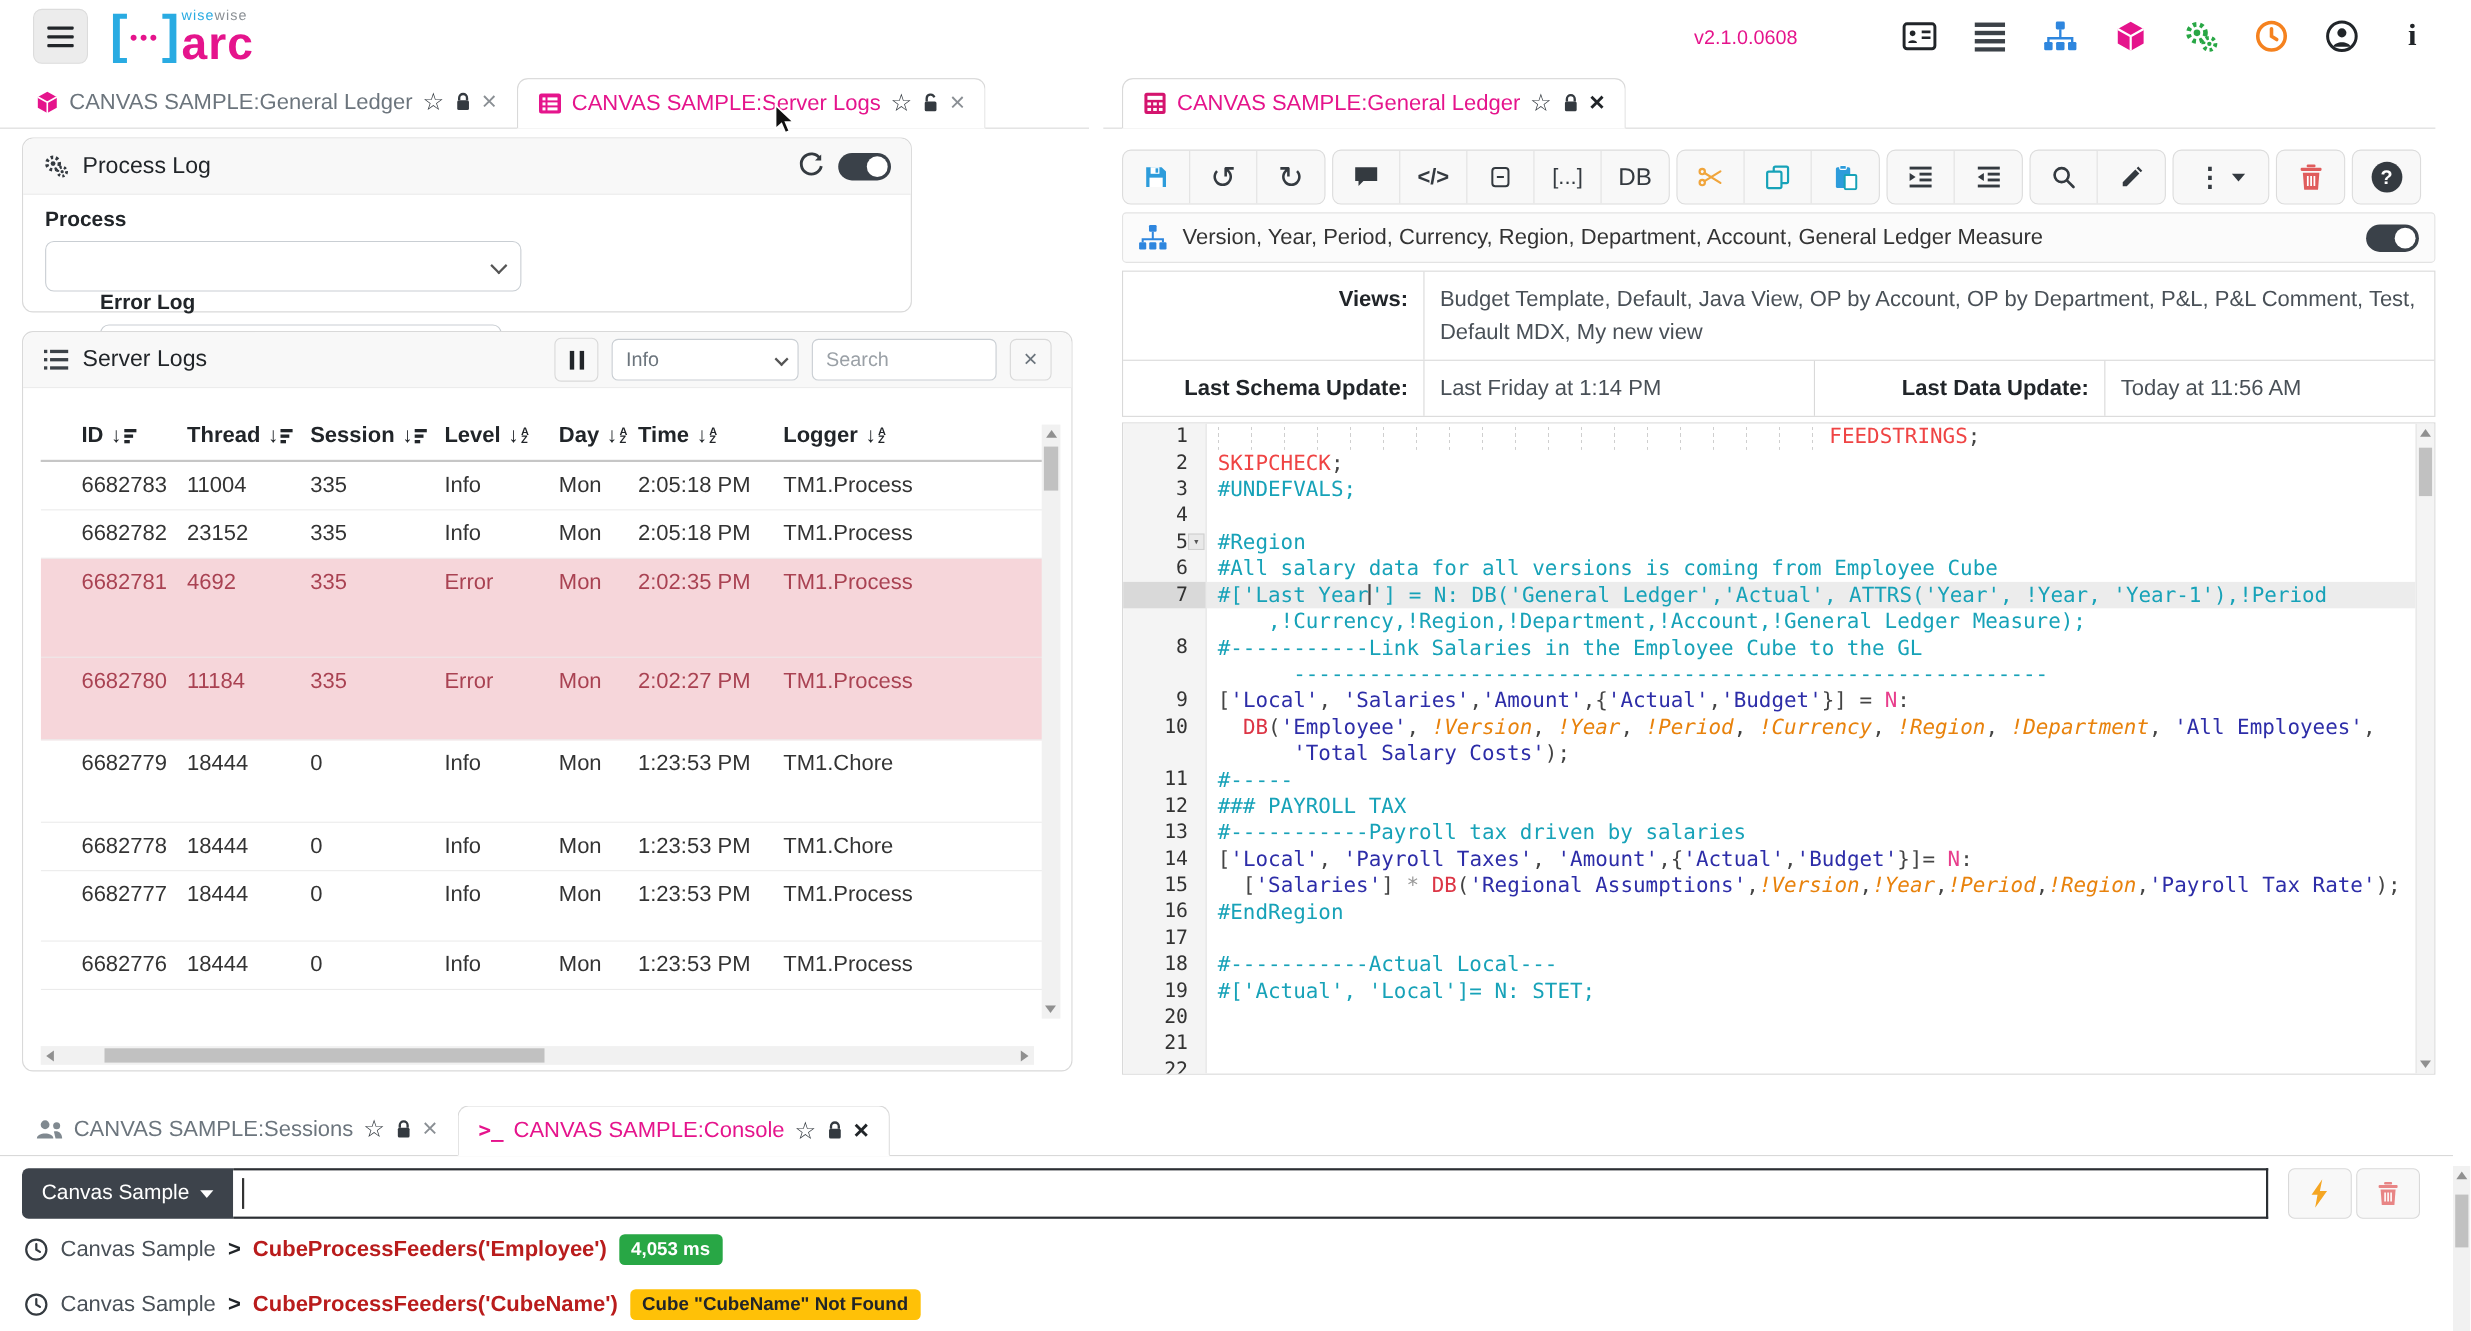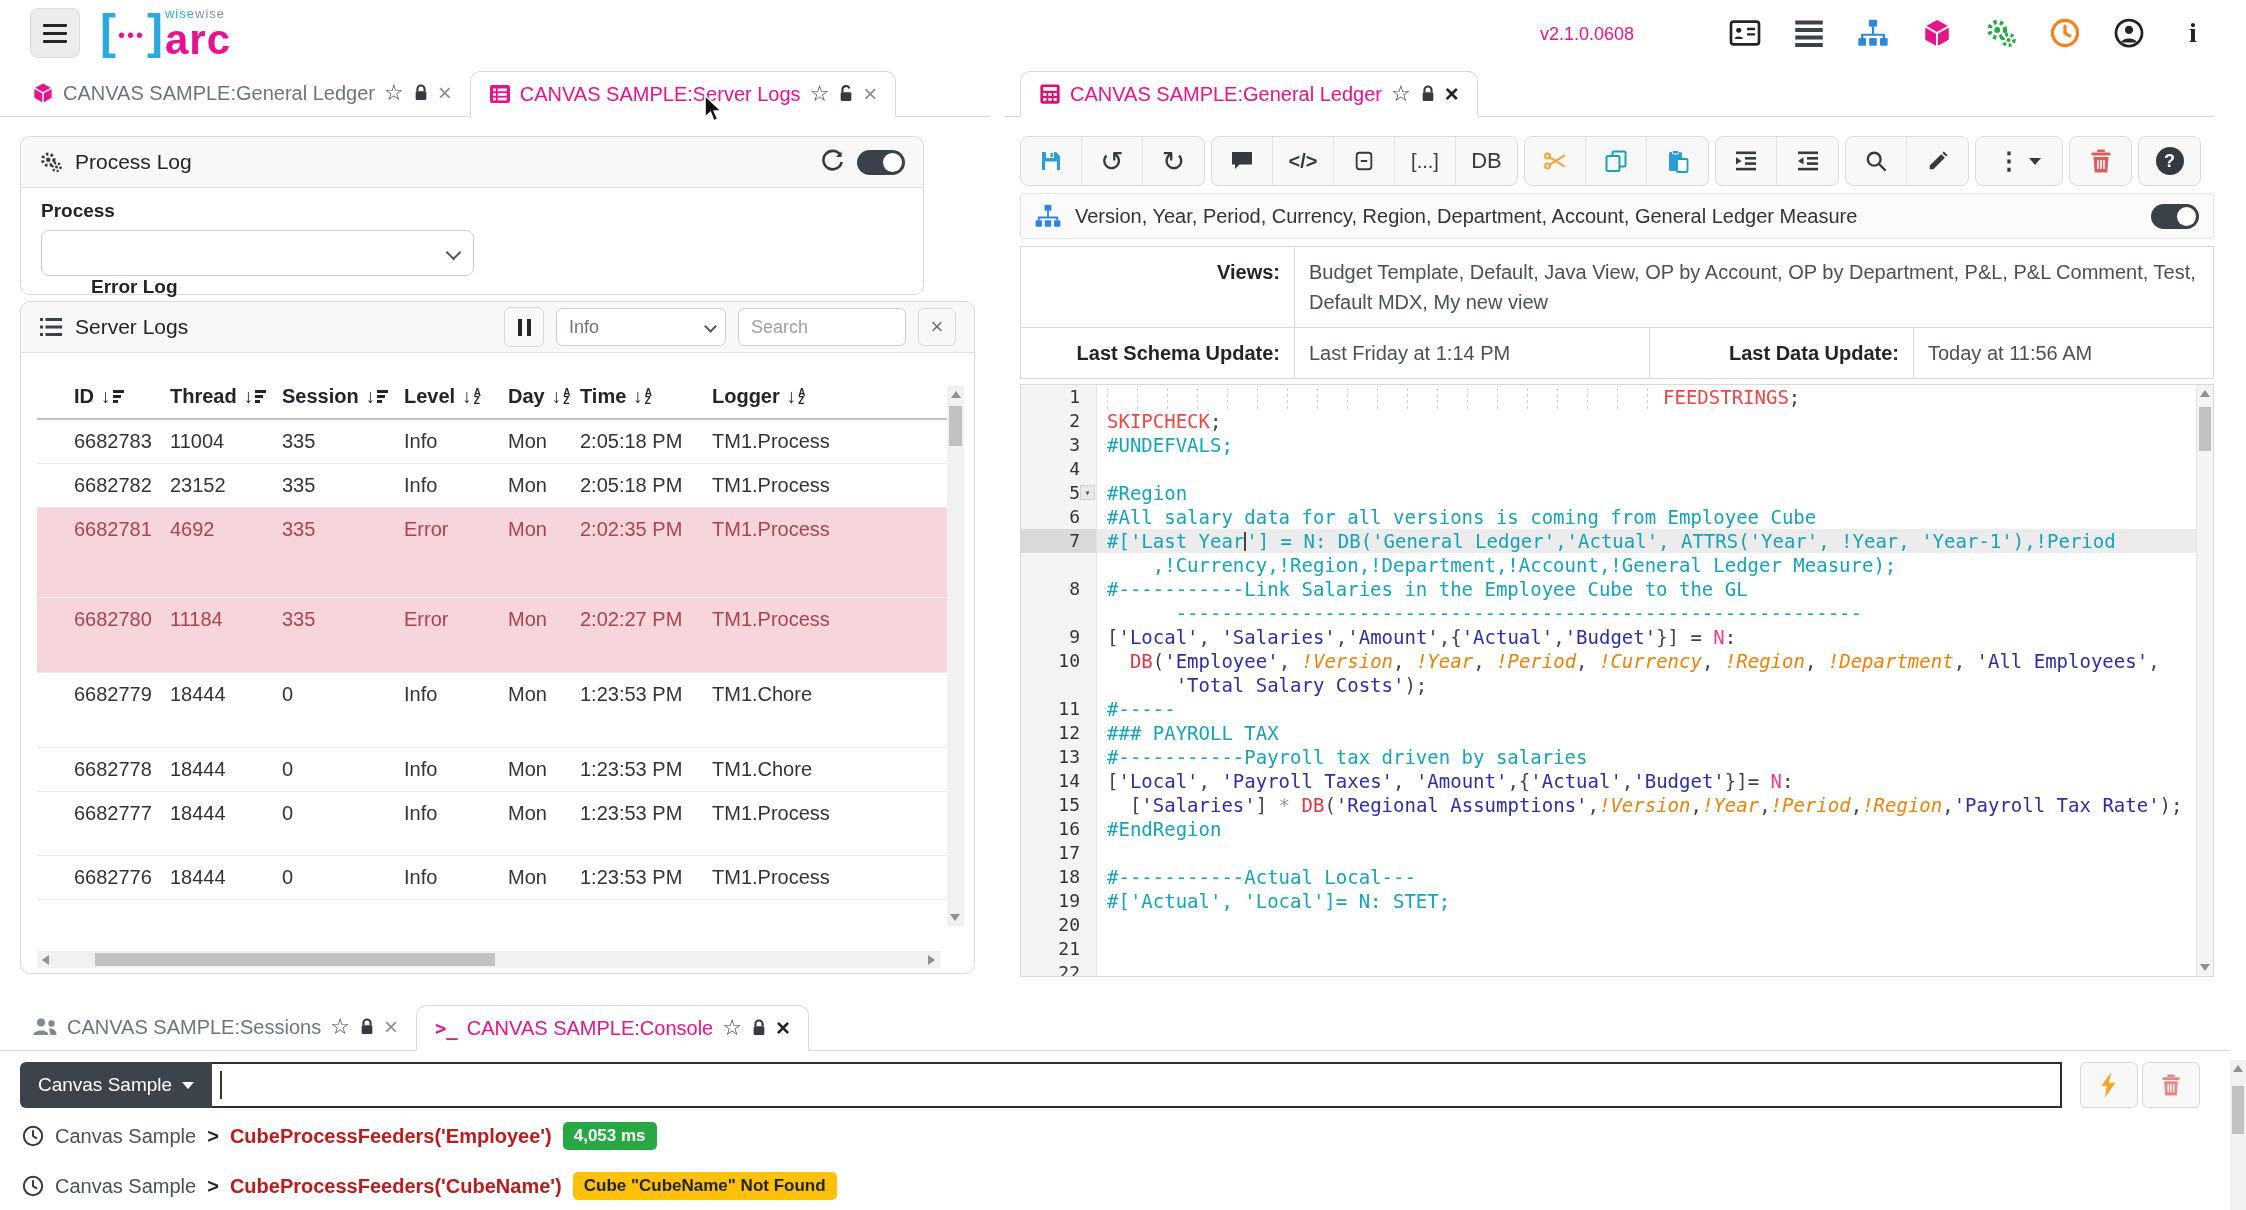--- a/index.html
+++ b/index.html
@@ -36,21 +36,21 @@
   .tab .close { font-size:24px; color:#8a8f94; line-height:20px; }
   .tab.active .close.bold { color:#212529; font-weight:bold; }
 
   
   .left-panel { position:absolute; left:0; top:66px; width:990px; height:930px; }
   .card { position:absolute; border:1px solid #d9d9d9; border-radius:10px; background:#fff; }
   .card-head { height:51px; background:#f8f8f8; border-bottom:1px solid #e3e3e3;
     border-radius:10px 10px 0 0; display:flex; align-items:center; gap:12px; padding:0 18px;
     font-size:21px; color:#212529; }
   .card-head .spacer { flex:1; }
-  #process-card { left:20px; top:70px; width:904px; height:159px; }
+  #process-card { left:20px; top:59px; width:809px; height:159px; }
   .pc-body { display:flex; padding:12px 18px 0 20px;flex-direction:column; }
   .field-label { font-weight:bold; font-size:19px; margin-bottom:8px; }
   .select { position:relative; height:46px; border:1px solid #c9ced3; border-radius:8px; background:#fff;
     display:flex; align-items:center; padding:0 36px 0 12px; font-size:19px; color:#333; cursor:pointer; }
   .chev { position:absolute; right:14px; top:16px; width:11px; height:11px;
     border-right:2.5px solid #555; border-bottom:2.5px solid #555; transform:rotate(45deg); }
   .icon-btn { width:46px; height:46px; border:1px solid #c9ced3; border-radius:8px; background:#fff;
     display:flex; align-items:center; justify-content:center; cursor:pointer; }
   .toggle { width:48px; height:25px; border-radius:13px; background:#3a4149; position:relative; cursor:pointer; }
   .toggle::after { content:''; position:absolute; right:3px; top:3px; width:19px; height:19px;

